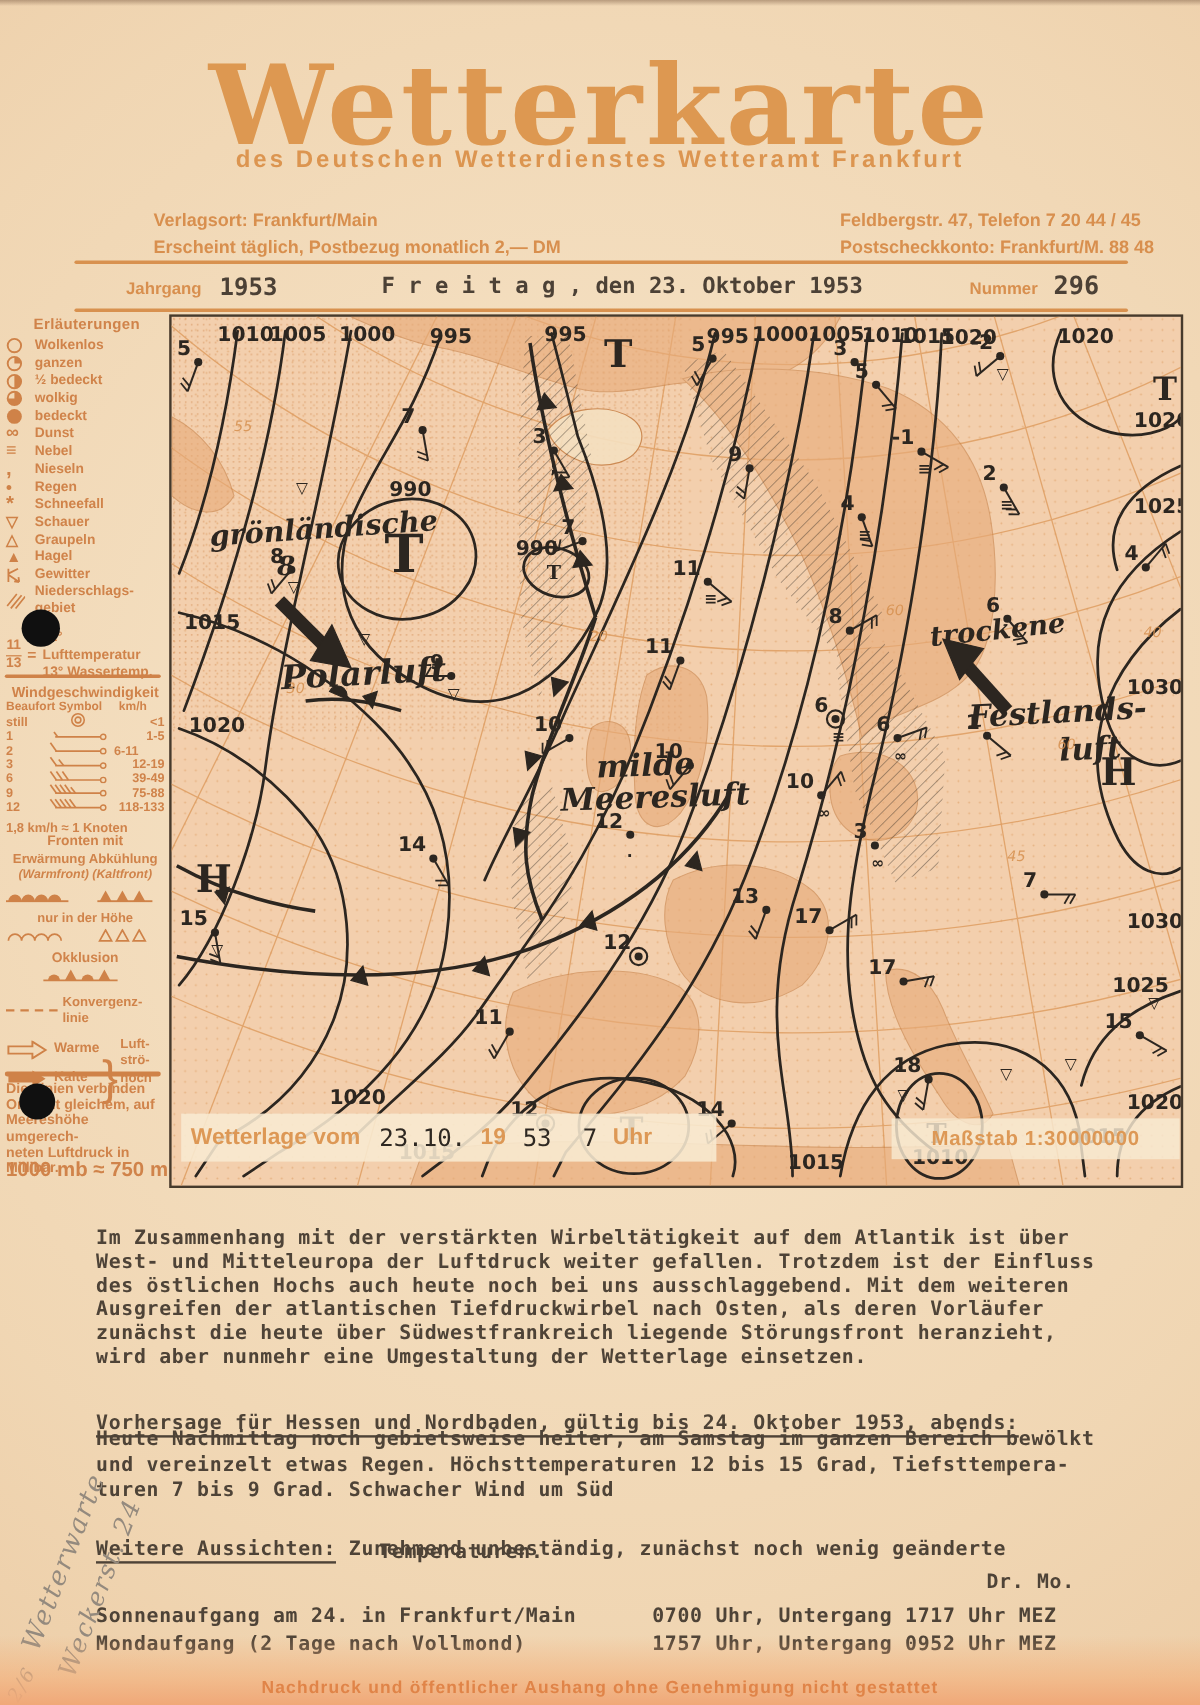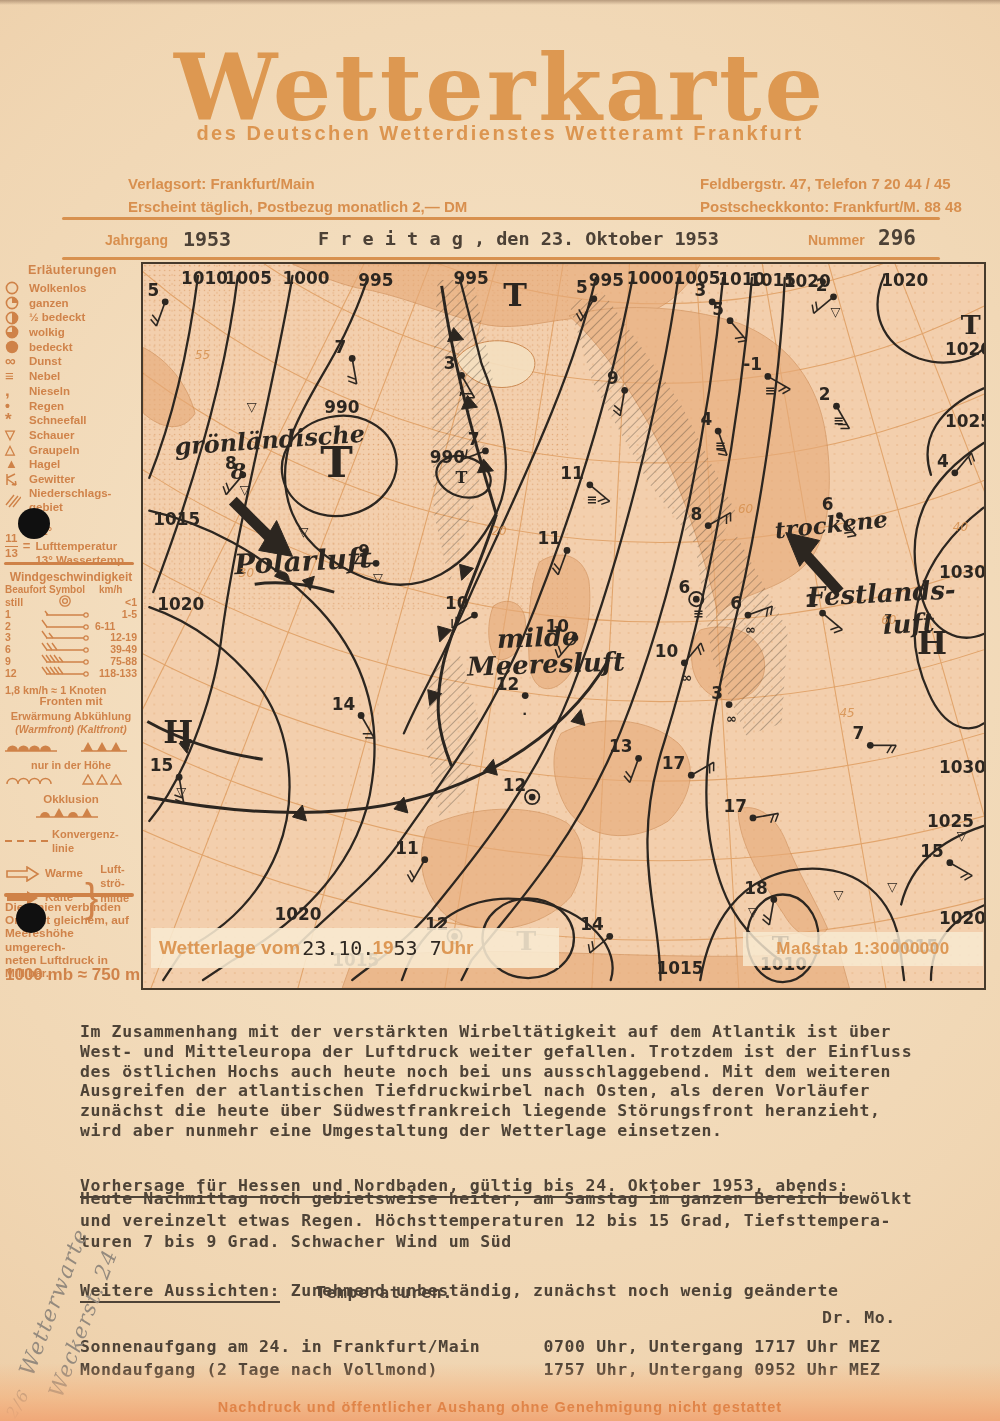--- a/index.html
+++ b/index.html
@@ -30,22 +30,22 @@
   .legrow{display:flex;align-items:center;height:14.7px;}
   .sym{width:24px;flex:0 0 24px;display:flex;align-items:center;justify-content:flex-start;font-size:13px;color:#cf8248;}
   .leghead{font-size:12.5px;letter-spacing:.3px;}
   .ldiv{height:3px;background:#cf8248;border-radius:2px;}
   .windrow{display:flex;align-items:center;height:11.8px;font-size:10.5px;}
   .pre{white-space:pre-line;}
   .hole{position:absolute;background:#101010;border-radius:50%;}
   
   .mapframe{left:141px;top:262px;width:845px;height:728px;border:2px solid #463a2c;
             background:#f3cfad;box-sizing:border-box;}
-  .mapcap{position:absolute;left:8px;top:664px;width:408px;height:40px;
-          background:rgba(248,234,210,.88);display:flex;align-items:center;gap:2px;padding:0 8px;box-sizing:border-box;}
+  .mapcap{position:absolute;left:8px;top:664px;width:446px;height:40px;
+          background:rgba(248,234,210,.88);display:flex;align-items:center;gap:16px;padding:0 8px;box-sizing:border-box;}
   .mapcap .po{font-size:19px;font-weight:bold;color:#dd9855;}
   .mapcap .pt{font-family:"DejaVu Sans Mono",monospace;font-weight:normal;font-size:20px;color:#2e2822;}
   .mapscale{position:absolute;left:600px;top:668px;width:240px;height:34px;
             background:rgba(248,234,210,.82);display:flex;align-items:center;justify-content:center;
             font-size:17px;font-weight:bold;color:#dd9855;letter-spacing:.5px;}
   
   .copy{font-family:"DejaVu Sans Mono",monospace;font-weight:bold;color:#4e4337;
         font-size:16.5px;letter-spacing:.6px;line-height:19.8px;white-space:pre-line;}
   .copy2{font-family:"DejaVu Sans Mono",monospace;font-weight:bold;color:#4e4337;
         font-size:16.5px;letter-spacing:.6px;line-height:21.5px;white-space:pre;}
@@ -324,21 +324,21 @@
         <div style="display:flex;align-items:center;gap:4px;margin-top:8px">
           <svg width="36" height="16">
               <path d="M2,5 H22 V1 L33,8 L22,15 V11 H2 Z" fill="#cf8248"></path>
             </svg>
           <span>Kalte</span>
         </div>
       </div>
       <span style="font-size:40px;font-weight:normal;margin:0 2px">}</span>
       <span class="pre" style="text-align:left;font-size:11px">Luft-
 strö-
-milde</span>
+noch</span>
     </div>
   </div>
   <div class="abs ldiv" style="left:4px;top:893px;width:130px;height:4px"></div>
   <div class="abs leg pre" style="left:5px;top:901px;width:132px;font-size:11.8px;line-height:13.2px">Die Linien verbinden
 Orte mit gleichem, auf
 Meereshöhe umgerech-
 neten Luftdruck in
 Millibar.</div>
   <div class="abs leg" style="left:5px;top:968px;font-size:17px">1000 mb ≈ 750 mm</div>
 

